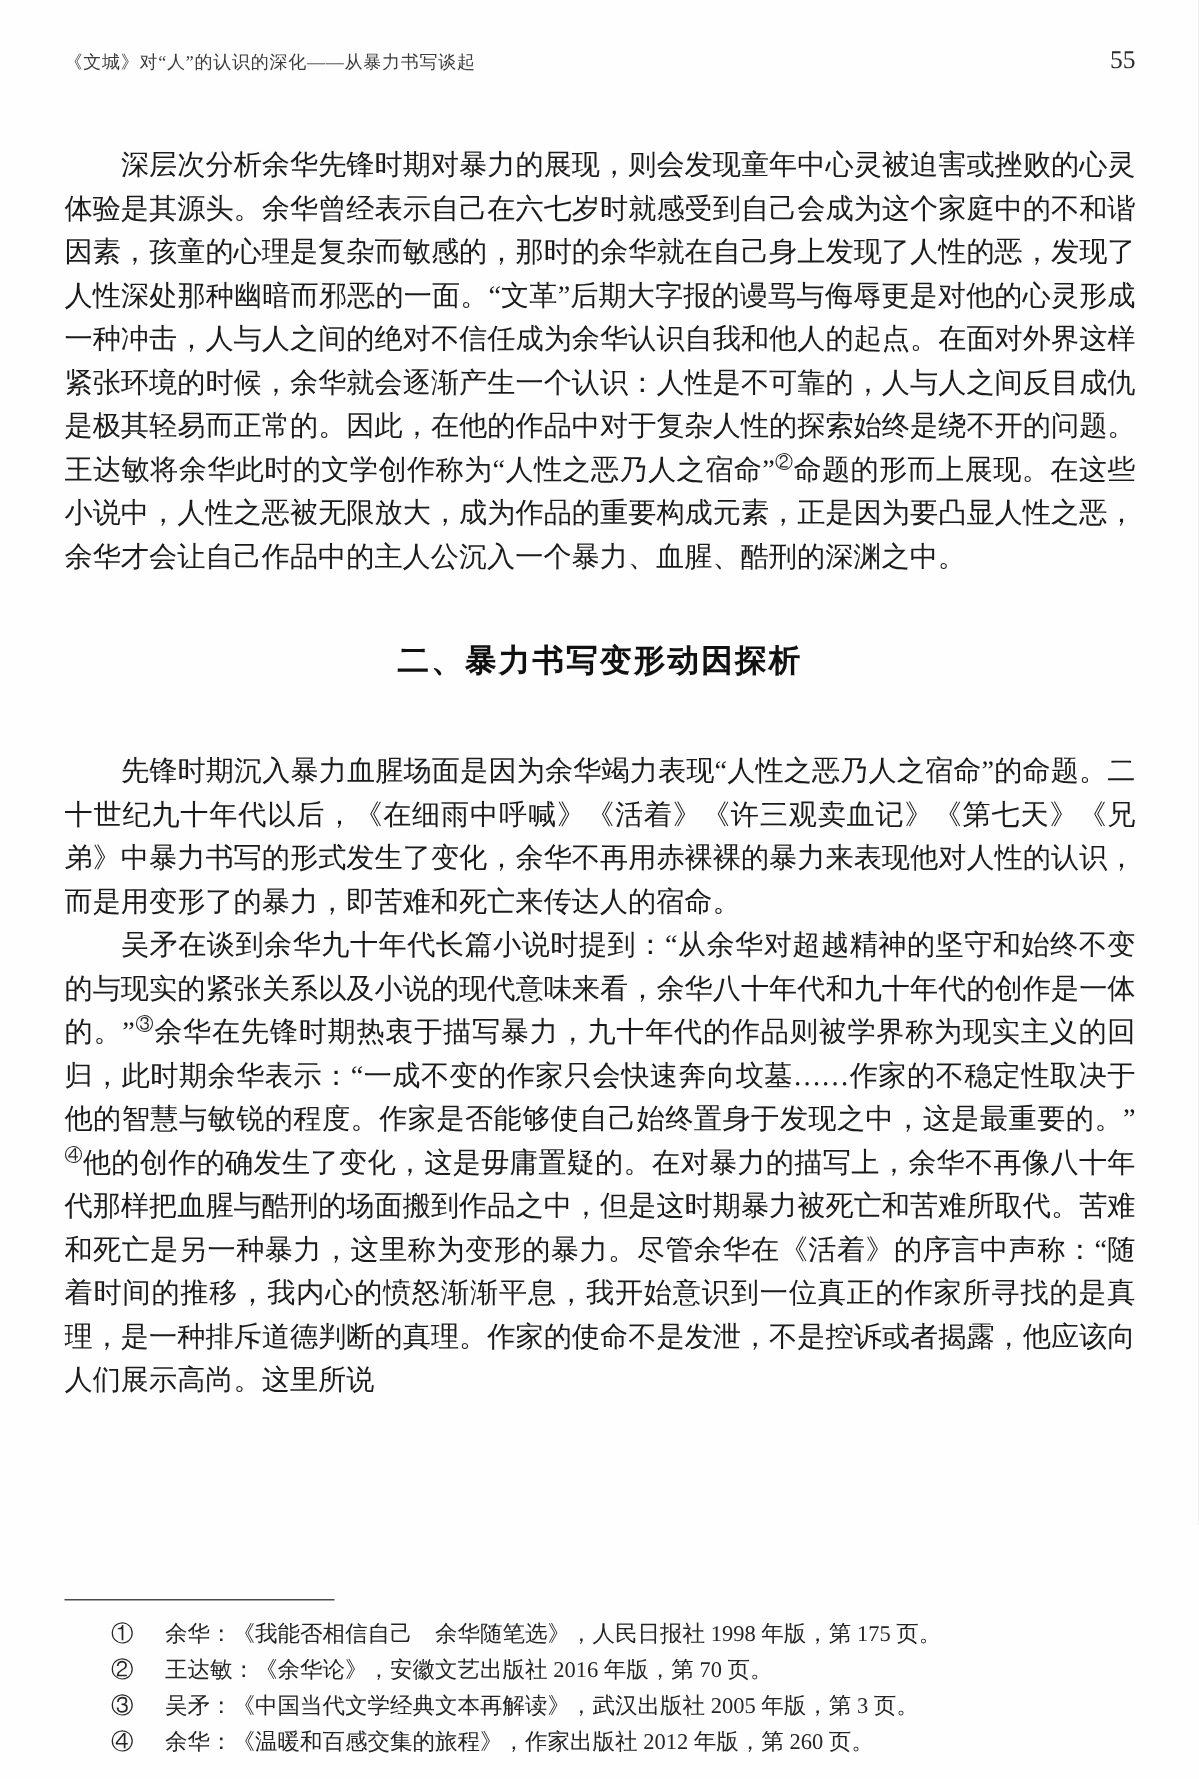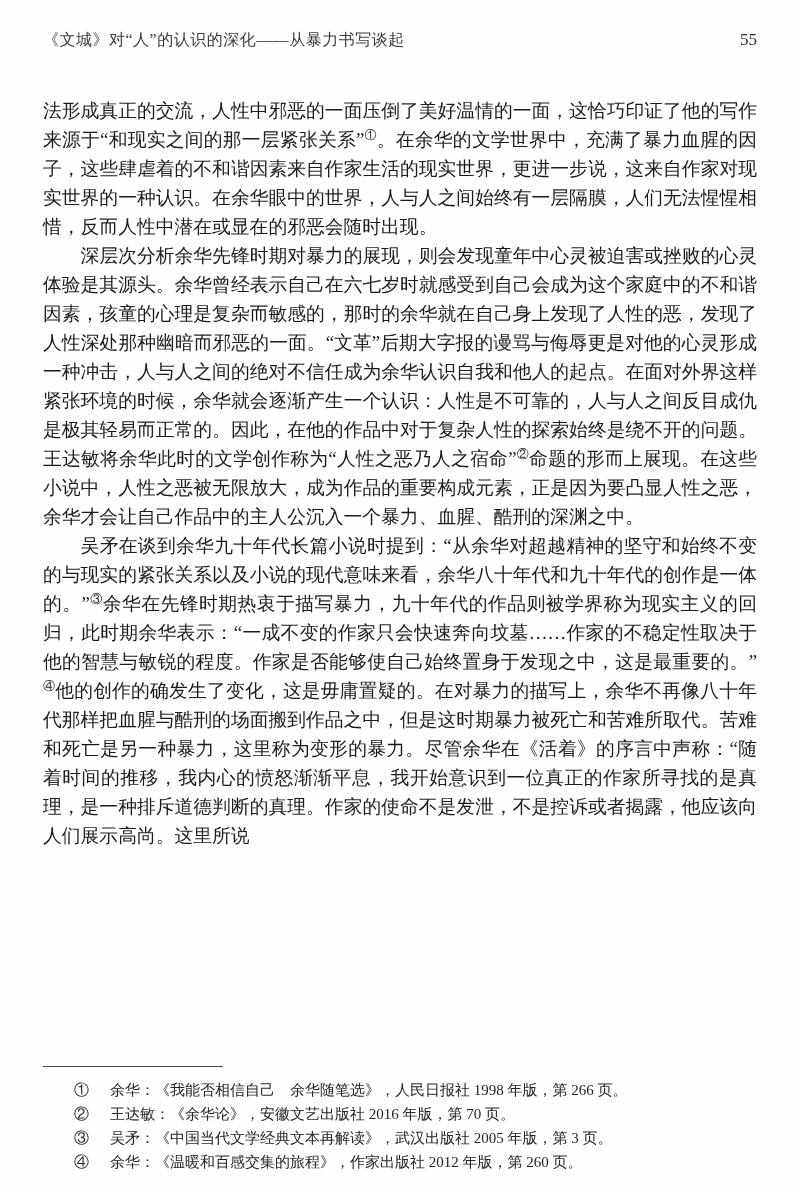--- a/index.html
+++ b/index.html
@@ -9,21 +9,21 @@
     margin:0 auto;
     background:#fefefe;
     font-family:"Liberation Serif","DejaVu Serif",serif;
     overflow:hidden;
   }
   .page-header{
     position:absolute;top:30px;left:43px;right:42px;
     display:flex;justify-content:space-between;align-items:baseline;
   }
   .running-title{
-    font-size:16px;color:#3b3b3b;letter-spacing:0.5px;
+    font-size:12px;color:#3b3b3b;letter-spacing:0.5px;
   }
   .page-number{
     font-size:17px;color:#2a2a2a;
   }
   .body-text{
     position:absolute;top:96px;left:43px;width:714px;
     font-size:18.8px;line-height:29px;color:#1b1b1b;
     text-align:justify;
   }
   .body-text p{margin:0;}
@@ -58,31 +58,32 @@
 <body>
 
 <div class="page">
 
   <header class="page-header">
     <div class="running-title">《文城》对“人”的认识的深化——从暴力书写谈起</div>
     <div class="page-number">55</div>
   </header>
 
   <main class="body-text">
-      <p class="">法形成真正的交流，人性中邪恶的一面压倒了美好温情的一面，这恰巧印证了他的写作来源于“和现实之间的那一层紧张关系”<sup>①</sup>。在余华的文学世界中，充满了暴力血腥的因子，这些肆虐着的不和谐因素来自作家生活的现实世界，更进一步说，这来自作家对现实世界的一种认识。在余华眼中的世界，人与人之间始终有一层隔膜，人们无法惺惺相惜，反而人性中潜在或显在的邪恶会随时出现。</p>
       <p class="indent">深层次分析余华先锋时期对暴力的展现，则会发现童年中心灵被迫害或挫败的心灵体验是其源头。余华曾经表示自己在六七岁时就感受到自己会成为这个家庭中的不和谐因素，孩童的心理是复杂而敏感的，那时的余华就在自己身上发现了人性的恶，发现了人性深处那种幽暗而邪恶的一面。“文革”后期大字报的谩骂与侮辱更是对他的心灵形成一种冲击，人与人之间的绝对不信任成为余华认识自我和他人的起点。在面对外界这样紧张环境的时候，余华就会逐渐产生一个认识：人性是不可靠的，人与人之间反目成仇是极其轻易而正常的。因此，在他的作品中对于复杂人性的探索始终是绕不开的问题。王达敏将余华此时的文学创作称为“人性之恶乃人之宿命”<sup>②</sup>命题的形而上展现。在这些小说中，人性之恶被无限放大，成为作品的重要构成元素，正是因为要凸显人性之恶，余华才会让自己作品中的主人公沉入一个暴力、血腥、酷刑的深渊之中。</p>
+      <h2 class="section-heading">二、暴力书写变形动因探析</h2>
+      <p class="indent">先锋时期沉入暴力血腥场面是因为余华竭力表现“人性之恶乃人之宿命”的命题。二十世纪九十年代以后，《在细雨中呼喊》《活着》《许三观卖血记》《第七天》《兄弟》中暴力书写的形式发生了变化，余华不再用赤裸裸的暴力来表现他对人性的认识，而是用变形了的暴力，即苦难和死亡来传达人的宿命。</p>
       <p class="indent">吴矛在谈到余华九十年代长篇小说时提到：“从余华对超越精神的坚守和始终不变的与现实的紧张关系以及小说的现代意味来看，余华八十年代和九十年代的创作是一体的。”<sup>③</sup>余华在先锋时期热衷于描写暴力，九十年代的作品则被学界称为现实主义的回归，此时期余华表示：“一成不变的作家只会快速奔向坟墓……作家的不稳定性取决于他的智慧与敏锐的程度。作家是否能够使自己始终置身于发现之中，这是最重要的。”<sup>④</sup>他的创作的确发生了变化，这是毋庸置疑的。在对暴力的描写上，余华不再像八十年代那样把血腥与酷刑的场面搬到作品之中，但是这时期暴力被死亡和苦难所取代。苦难和死亡是另一种暴力，这里称为变形的暴力。尽管余华在《活着》的序言中声称：“随着时间的推移，我内心的愤怒渐渐平息，我开始意识到一位真正的作家所寻找的是真理，是一种排斥道德判断的真理。作家的使命不是发泄，不是控诉或者揭露，他应该向人们展示高尚。这里所说</p>
     </main>
 
   <footer class="footnotes">
     <div class="fn-divider"></div>
     <div>
         <div class="fn-item">
           <span class="fn-marker">①</span>
-          <span class="fn-text">余华：《我能否相信自己　余华随笔选》，人民日报社 1998 年版，第 266 页。</span>
+          <span class="fn-text">余华：《我能否相信自己　余华随笔选》，人民日报社 1998 年版，第 175 页。</span>
         </div>
         <div class="fn-item">
           <span class="fn-marker">②</span>
           <span class="fn-text">王达敏：《余华论》，安徽文艺出版社 2016 年版，第 70 页。</span>
         </div>
         <div class="fn-item">
           <span class="fn-marker">③</span>
           <span class="fn-text">吴矛：《中国当代文学经典文本再解读》，武汉出版社 2005 年版，第 3 页。</span>
         </div>
         <div class="fn-item">

